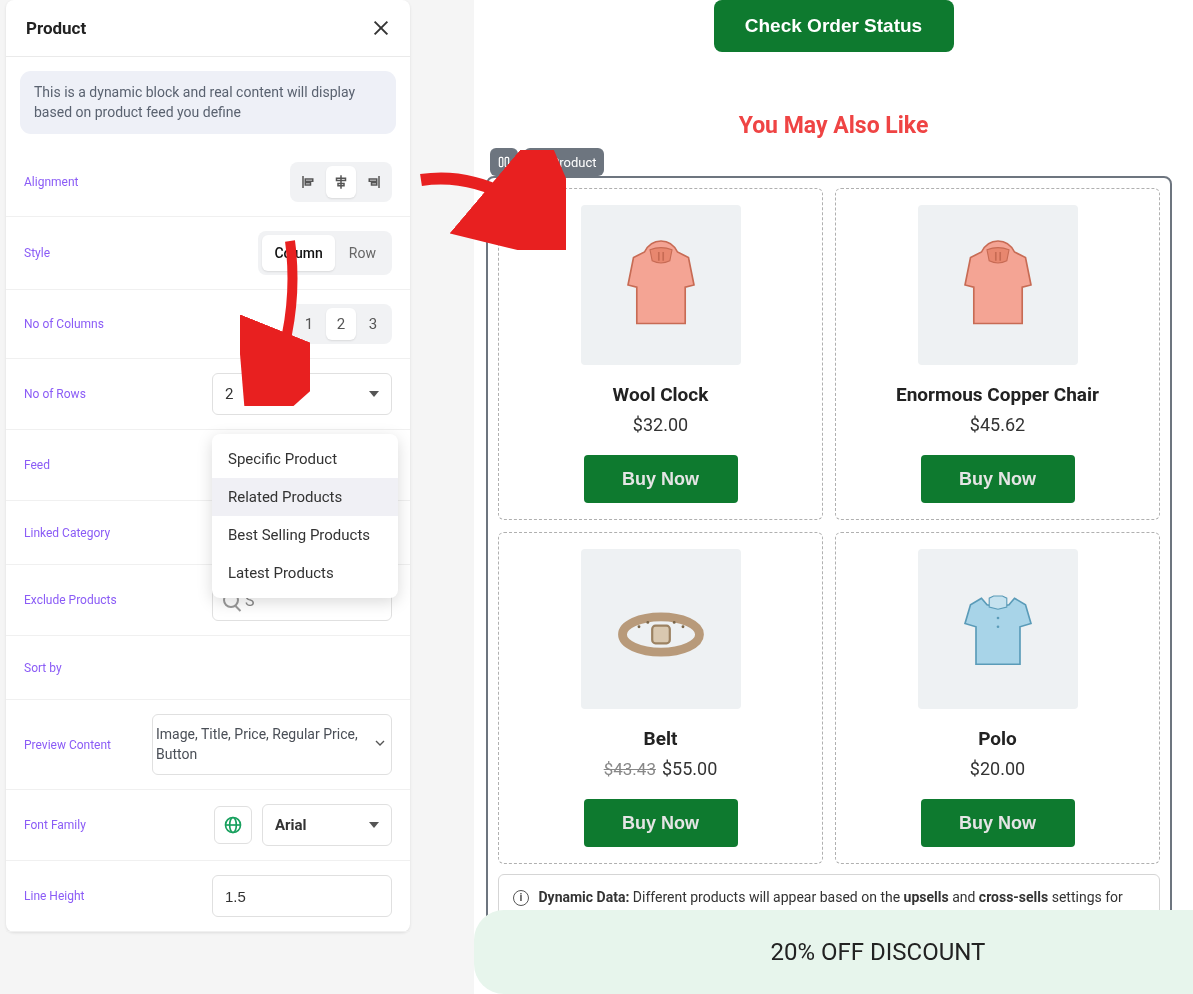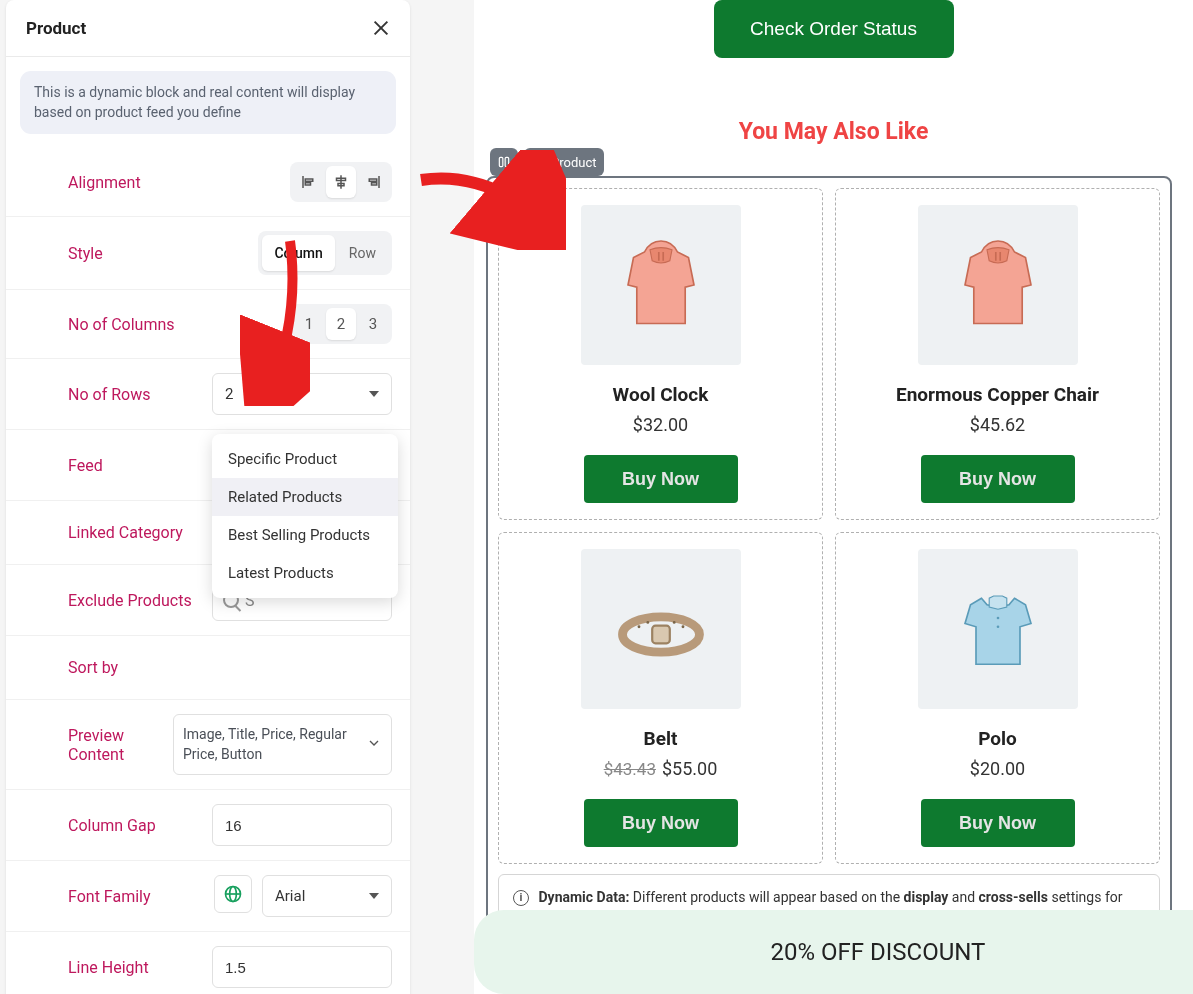--- a/index.html
+++ b/index.html
@@ -10,52 +10,52 @@
 .panel-header { display: flex; justify-content: space-between; align-items: center; padding: 18px 20px; border-bottom: 1px solid #eaeaea; }
 .panel-title { font-size: 17px; font-weight: 700; color: #222; }
 .close-icon { width: 18px; height: 18px; cursor: pointer; position: relative; }
 .close-icon::before, .close-icon::after { content:''; position:absolute; left:8px; top:0; width:2px; height:18px; background:#333; }
 .close-icon::before { transform: rotate(45deg); }
 .close-icon::after { transform: rotate(-45deg); }
 
 .info-box { margin: 14px; padding: 12px 14px; background: #eef0f7; border-radius: 11px; color: #5a6270; font-size: 14px; line-height: 1.4; }
 
 .row { display: flex; align-items: center; justify-content: space-between; padding: 14px 18px; border-bottom: 1px solid #f0f0f0; min-height: 64px; }
-.row-label { font-size: 16px; color: #be185d; margin-left: 44px; }
+.row-label { font-size: 12px; color: #8b5cf6; }
 
 .seg-group { display: flex; background: #f1f2f4; border-radius: 8px; padding: 4px; gap: 2px; }
 .seg-btn { width: 30px; height: 32px; display:flex; align-items:center; justify-content:center; border-radius:6px; cursor:pointer; color:#555; }
 .seg-btn.active { background:#fff; box-shadow: 0 1px 2px rgba(0,0,0,0.1); }
 .seg-text { padding: 0 12px; height: 36px; display:flex; align-items:center; border-radius:6px; cursor:pointer; font-size:14px; color:#666; }
 .seg-text.active { background:#fff; box-shadow: 0 1px 2px rgba(0,0,0,0.1); color:#111; font-weight:500; }
 
 .select { width: 180px; height: 42px; border:1px solid #e0e0e0; border-radius:6px; display:flex; align-items:center; justify-content:space-between; padding: 0 12px; font-size:15px; color:#333; cursor:pointer; background:#fff; }
 .chev { width:0; height:0; border-left:5px solid transparent; border-right:5px solid transparent; border-top:6px solid #555; }
 
 .dropdown { position:absolute; left:212px; top:434px; width:186px; background:#fff; border-radius:8px; box-shadow: 0 4px 16px rgba(0,0,0,0.15); z-index:50; padding:6px 0; }
 .dropdown-item { padding: 10px 16px; font-size:15px; color:#333; cursor:pointer; }
 .dropdown-item.selected { background:#f0f0f5; }
 
 .search-input { width: 220px; height:42px; border:1px solid #e0e0e0; border-radius:6px; display:flex; align-items:center; padding-left:10px; color:#888; font-size:16px; }
 .search-icon { width:16px; height:16px; border:2px solid #999; border-radius:50%; position:relative; margin-right:6px; }
 .search-icon::after { content:''; position:absolute; width:2px; height:7px; background:#999; transform:rotate(-45deg); bottom:-6px; right:-2px; }
 
 .text-input { width:180px; height:42px; border:1px solid #e0e0e0; border-radius:6px; padding:0 12px; font-size:15px; color:#333; background:#fff; }
 
-.preview-select { width:240px; border:1px solid #e0e0e0; border-radius:6px; padding:10px 9px; display:flex; align-items:center; justify-content:space-between; }
+.preview-select { width:240px; border:1px solid #e0e0e0; border-radius:6px; padding:10px 3px; display:flex; align-items:center; justify-content:space-between; }
 .preview-text { font-size:14px; color:#4a4f57; line-height:1.4; }
 .chev-big { margin-left:8px; }
 .chev-big svg { width:16px; height:16px; }
 
-.font-row { display:flex; gap:10px; }
+.font-row { display:flex; align-items:center; gap:10px;font-weight:bold; }
 .globe { width:38px; height:38px; border:1px solid #e0e0e0; border-radius:6px; display:flex; align-items:center; justify-content:center; color:#18a05e; }
 
 .canvas { position:absolute; left:474px; top:0; right:0; height:994px; background:#fff; }
 
-.check-btn { display:block; margin:0 auto; margin-top:0; width:240px; height:58px; background:#0e7a2f; color:#fff; font-size:19px; font-weight:400; border:none; border-radius:8px; cursor:pointer; }
+.check-btn { display:block; margin:0 auto; margin-top:0; width:240px; height:52px; background:#0e7a2f; color:#fff; font-size:19px; font-weight:700; border:none; border-radius:8px; cursor:pointer; }
 
 .ymal { text-align:center; color:#ef4444; font-size:23px; font-weight:700; margin-top:60px; }
 
 .toolbar { position:absolute; left:490px; top:148px; display:flex; gap:6px; z-index:10; }
 .tb-btn { height:28px; border-radius:6px; background:#6d757f; color:#fff; display:flex; align-items:center; padding:0 8px; font-size:13px; cursor:pointer; gap:5px; }
 .tb-icon { width:28px; justify-content:center; padding:0; }
 
 .product-block { position:absolute; left:486px; top:176px; width:686px; border:2px solid #6d757f; border-radius:8px; background:#fff; }
 
 .products-grid { display:grid; grid-template-columns:1fr 1fr; gap:12px; padding:10px; }
@@ -173,24 +173,20 @@
   <div class="row">
     <div class="row-label">Preview Content</div>
     <div class="preview-select">
       <span class="preview-text">Image, Title, Price, Regular Price, Button</span>
       <span class="chev-big"><svg viewBox="0 0 24 24" fill="none" stroke="#555" stroke-width="2">
             <polyline points="6 9 12 15 18 9"></polyline>
           </svg></span>
     </div>
   </div>
 
-  <div class="row">
-    <div class="row-label">Column Gap</div>
-    <input class="text-input" value="16" style="">
-  </div>
 
   <div class="row">
     <div class="row-label">Font Family</div>
     <div class="font-row">
       <div class="globe">
         <svg width="20" height="20" viewBox="0 0 24 24" fill="none" stroke="currentColor" stroke-width="2">
             <circle cx="12" cy="12" r="9"></circle>
             <ellipse cx="12" cy="12" rx="4" ry="9"></ellipse>
             <line x1="3" y1="12" x2="21" y2="12"></line>
           </svg>
@@ -298,21 +294,21 @@
           </svg>
       </div>
       <div class="prod-title">Polo</div>
       <div class="prod-price">$20.00</div>
       <button class="buy-btn">Buy Now</button>
     </div>
 
   </div>
   <div class="dyn-note">
     <span class="info-icon">i</span>
-    <b>Dynamic Data:</b><span> Different products will appear based on the </span><b>display</b><span> and </span><b>cross-sells</b><span> settings for ordered products.</span>
+    <b>Dynamic Data:</b><span> Different products will appear based on the </span><b>upsells</b><span> and </span><b>cross-sells</b><span> settings for ordered products.</span>
   </div>
 </div>
 
 <div class="footer-banner">20% OFF DISCOUNT</div>
 
 <svg class="arrow1" width="70" height="170">
   <defs>
       <marker id="ah1" markerWidth="12" markerHeight="12" refX="6" refY="6" orient="auto">
         <path d="M0 0 L12 6 L0 12 Z" fill="#e82020"></path>
       </marker>

